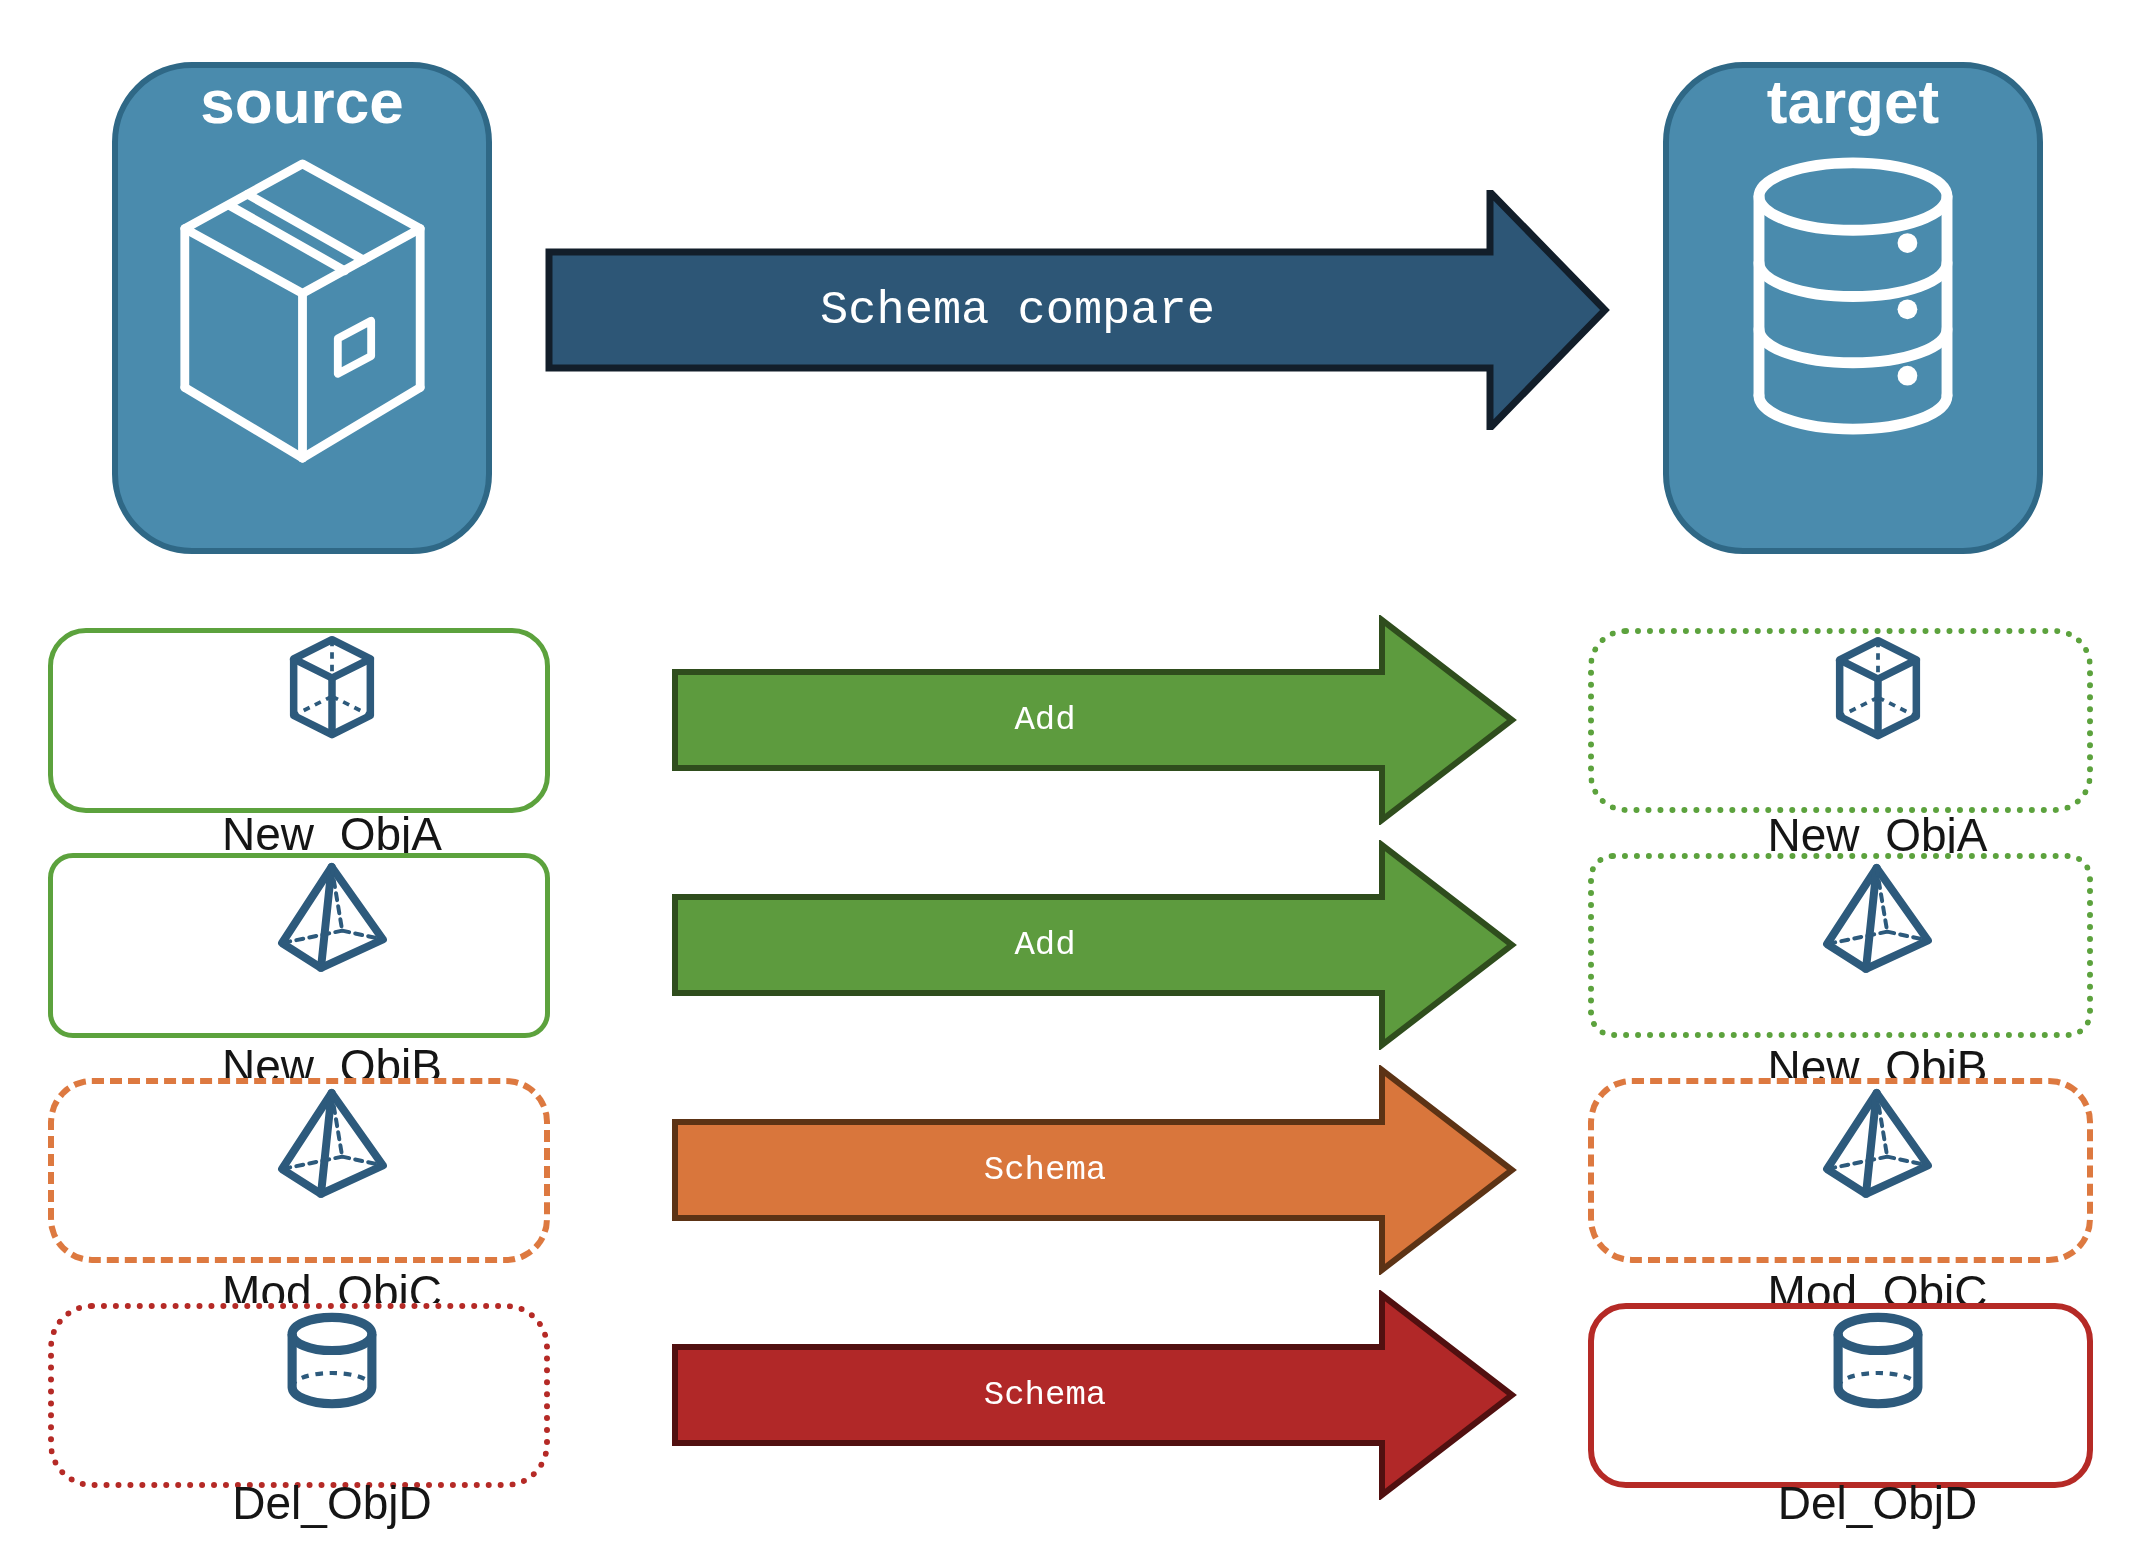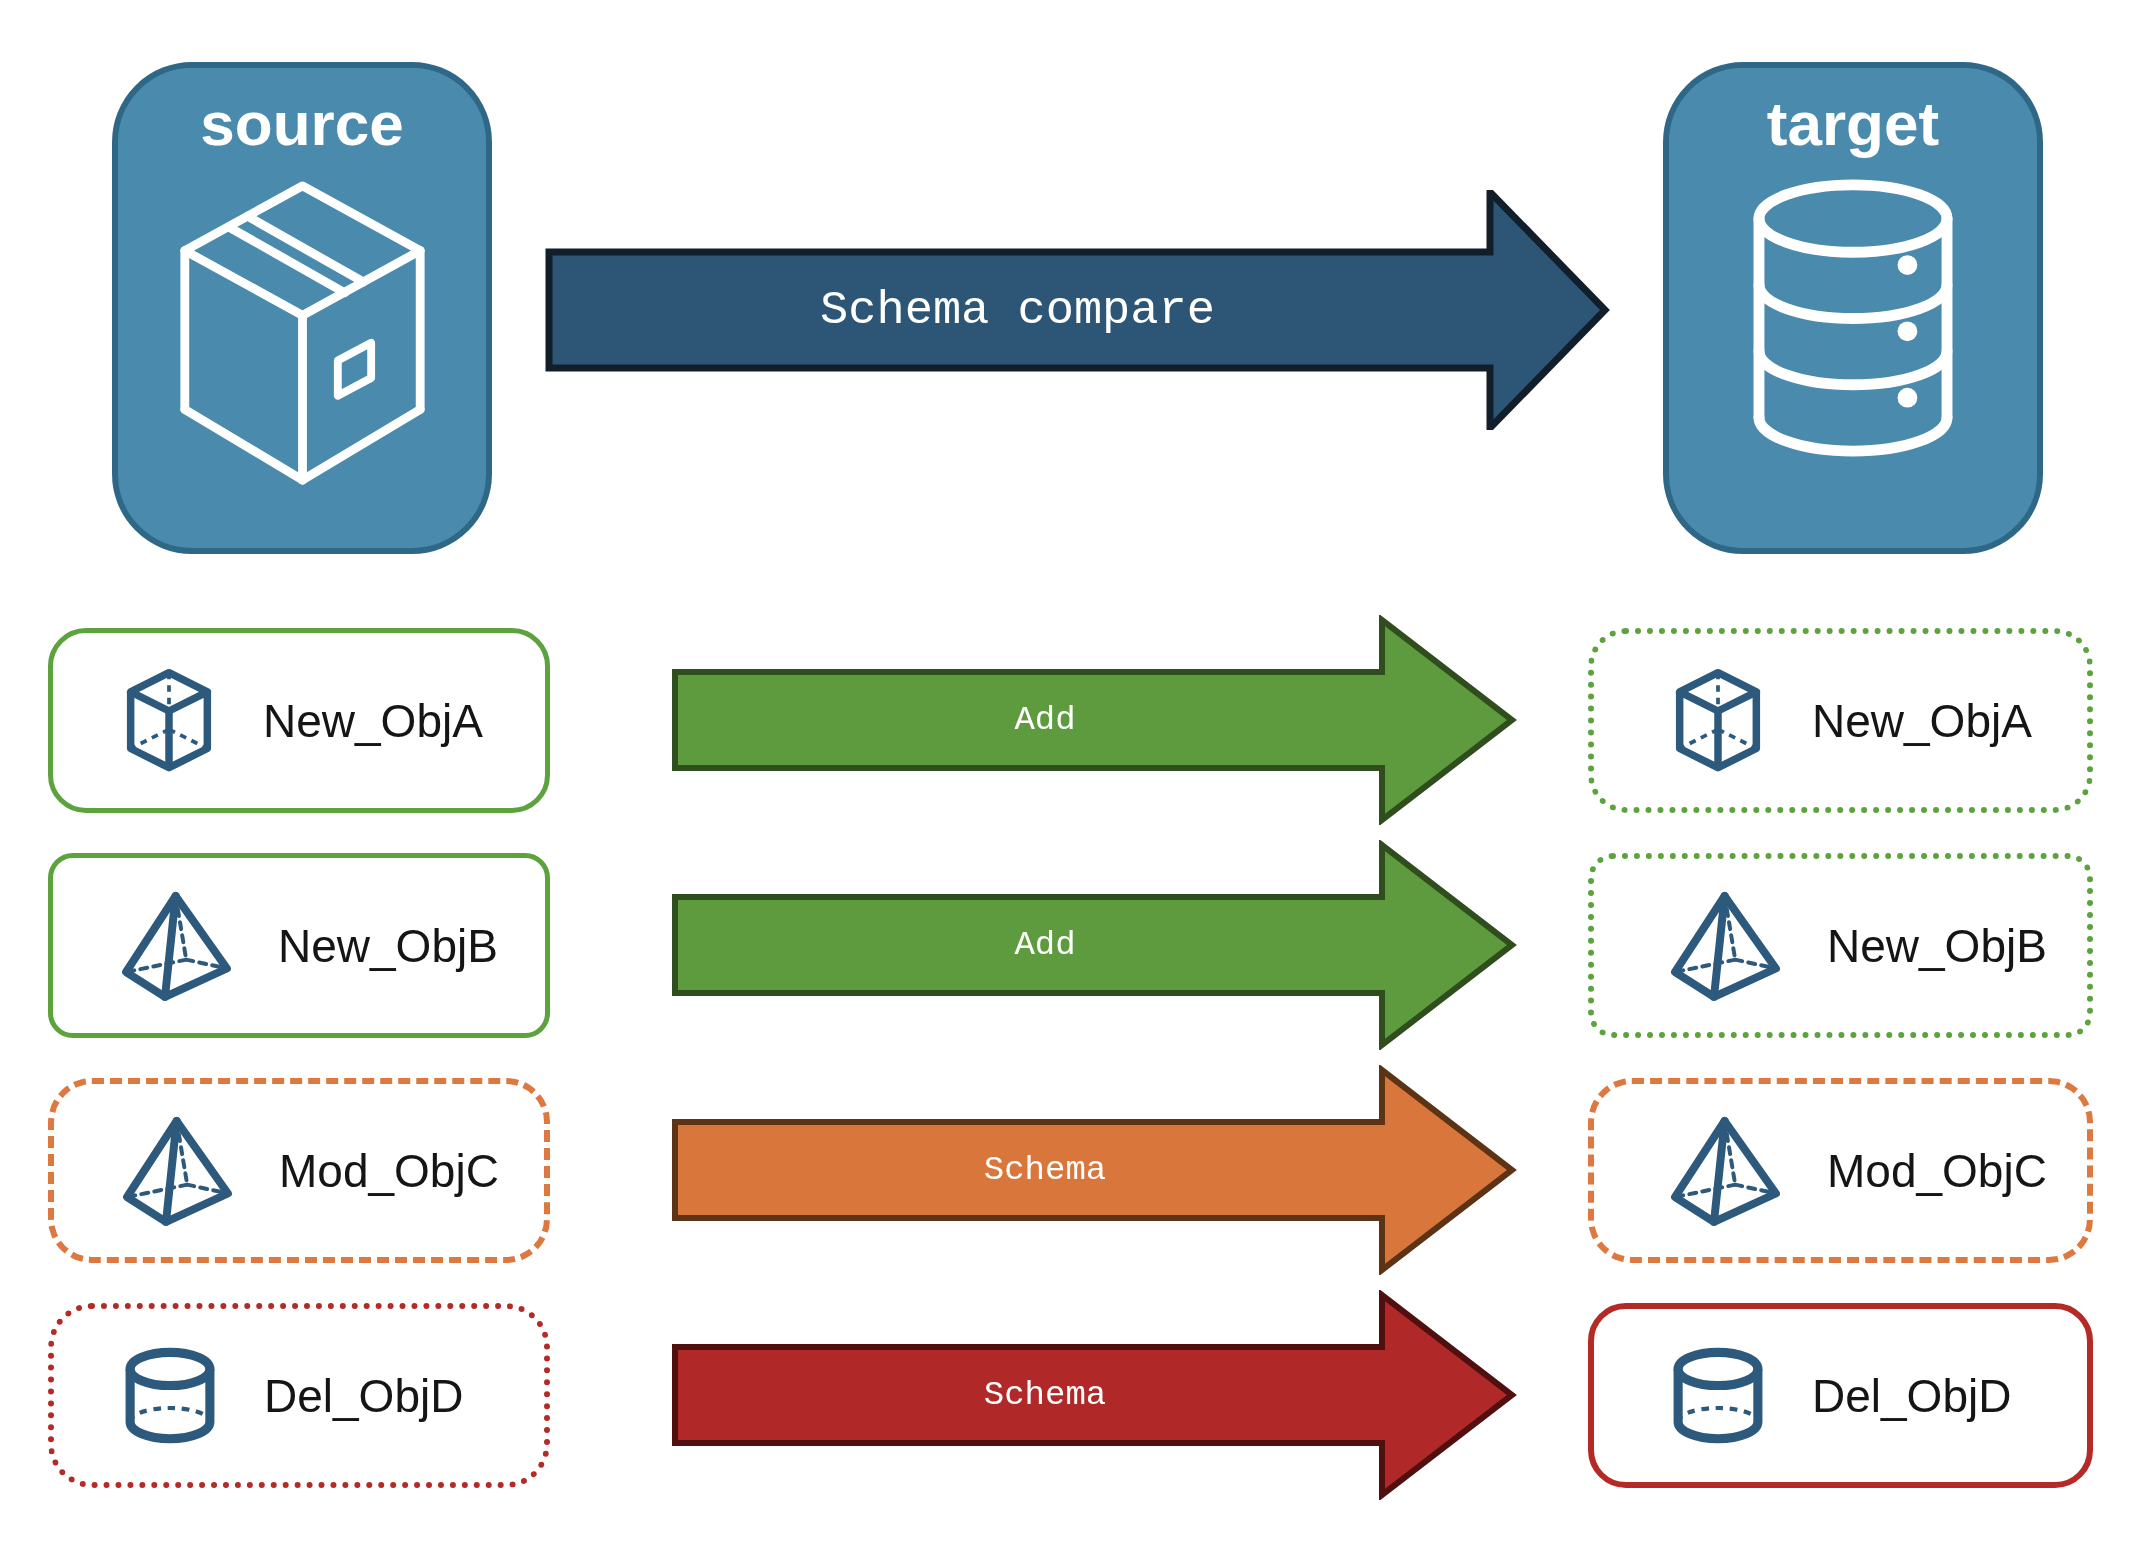--- a/index.html
+++ b/index.html
@@ -12,21 +12,21 @@
   }
   html,body{margin:0;padding:0;background:#fff;}
   .canvas{
     position:relative;width:2150px;height:1550px;background:#ffffff;
     font-family:"Liberation Sans",sans-serif;overflow:hidden;
   }
   
   .endpoint-box{
     position:absolute;top:62px;width:380px;height:492px;box-sizing:border-box;
     background:var(--box-blue);border:6px solid var(--box-border);border-radius:80px;
-    display:flex;flex-direction:column;align-items:center;padding-top:22px;
+    display:flex;flex-direction:column;align-items:center;
   }
   .endpoint-box.source{left:112px;}
   .endpoint-box.target{left:1663px;}
   .endpoint-title{color:#fff;font-weight:bold;font-size:62px;line-height:1.1;}
   .endpoint-icon{margin-top:16px;color:#ffffff;}
   
   .arrow{position:absolute;font-family:Liberation Mono, monospace;}
   .arrow svg{position:absolute;left:0;top:0;display:block;}
   .arrow .arrow-label{
     position:absolute;display:flex;align-items:center;justify-content:center;
@@ -36,22 +36,22 @@
   .schema-arrow .arrow-label{left:0;top:62px;width:945px;height:116px;font-size:47px;}
   .row-arrow{left:672px;width:845px;height:210px;}
   .row-arrow .arrow-label{left:18px;top:57px;width:710px;height:96px;font-size:34px;}
   .arrow-navy polygon{fill:var(--navy-fill);stroke:var(--navy-border);}
   .arrow-green polygon{fill:var(--green-fill);stroke:var(--green-border);}
   .arrow-orange polygon{fill:var(--orange-fill);stroke:var(--orange-border);}
   .arrow-red polygon{fill:var(--red-fill);stroke:var(--red-border);}
   
   .card{
     position:absolute;height:185px;box-sizing:border-box;border-radius:38px;background:#fff;
-    display:flex;align-items:center;padding-left:66px;gap:44px;
-    color:var(--label-text);font-size:46px;
+    display:flex;align-items:center;padding-left:66px;gap:64px;
+    color:var(--label-text);font-size:46px;flex-direction:column;
   }
   .card.left{left:48px;width:502px;}
   .card.right{left:1588px;width:505px;padding-left:74px;}
   .b-solid-green{border:5px solid var(--green-card);}
   .b-dotted-green{border:6px dotted var(--green-card);}
   .b-dashed-orange{border:6px dashed var(--orange-card);border-radius:44px;}
   .b-dotted-red{border:6px dotted var(--red-card);border-radius:44px;}
   .b-solid-red{border:6px solid var(--red-card);}
   .obj-icon{color:var(--icon-blue);flex:0 0 auto;}
   .row-0{top:628px;} .row-1{top:853px;border-radius:25px;} .row-2{top:1078px;} .row-3{top:1303px;}

